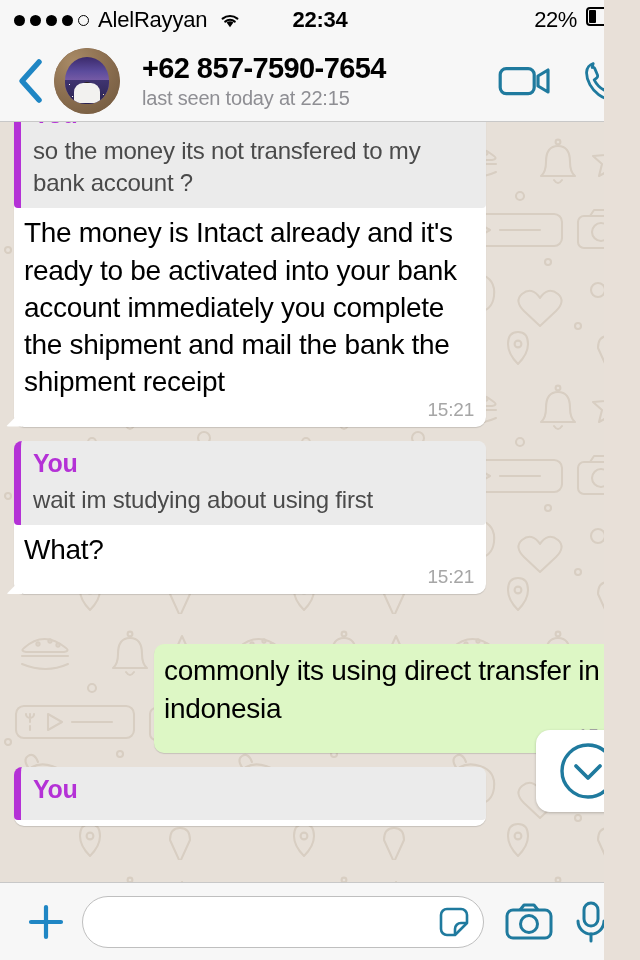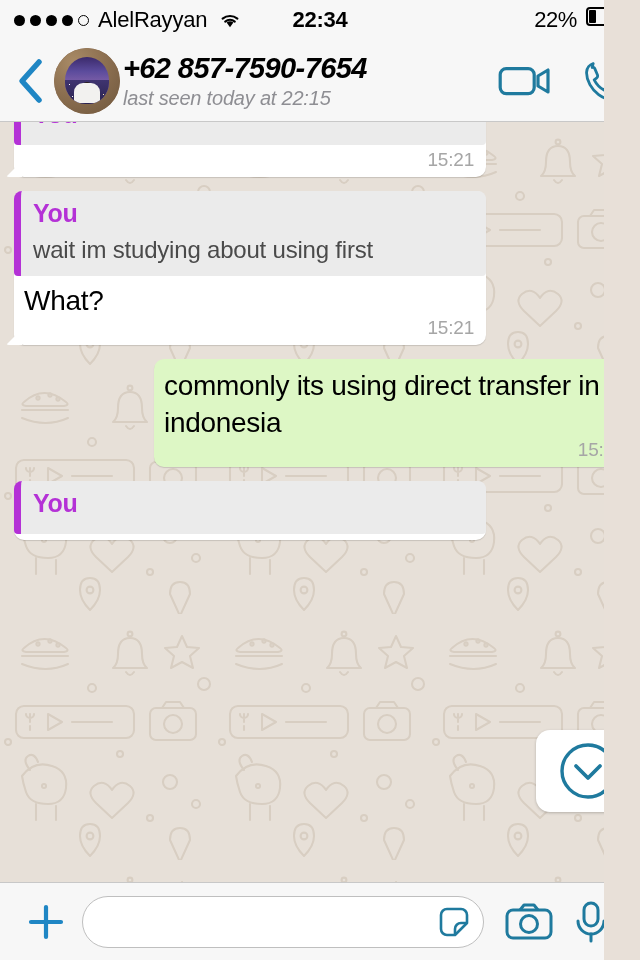--- a/index.html
+++ b/index.html
@@ -97,21 +97,21 @@
   .avatar .person-head {
     position: absolute; left: 50%; bottom: 21%;
     width: 12px; height: 12px; margin-left: -6px;
     border-radius: 50%; background: #2b2118;
   }
   .avatar .person-body {
     position: absolute; left: 50%; bottom: 2%;
     width: 26px; height: 20px; margin-left: -13px;
     border-radius: 9px 9px 3px 3px; background: #f2f1ef;
   }
-  .htext { margin-left: 3px; flex: 1 1 auto; min-width: 0; font-style: italic; }
+  .htext { margin-left: 22px; flex: 1 1 auto; min-width: 0; }
   .hname {
     font-size: 29px; font-weight: bold; color: #000;
     letter-spacing: -0.6px; white-space: nowrap;
   }
   .hsub {
     font-size: 20px; color: #8e8e93; margin-top: 2px;
     letter-spacing: -0.2px; white-space: nowrap;
   }
   .hactions { display: flex; align-items: center; gap: 28px; flex: 0 0 auto; }
   .hact { display: flex; align-items: center; justify-content: center; }
@@ -378,36 +378,38 @@
       </defs>
       <rect width="640" height="760" fill="#e7e0d8"></rect>
       <rect width="640" height="760" fill="url(#doodles)"></rect>
     </svg>
 
     <div class="msgs" id="msgs">
         <div class="row in">
           <div class="bubble in tail" style="width: 472px;">
             <div class="quote">
               <div class="quote-author">You</div>
+              <div class="quote-text">so the money its not transfered to my bank account ?</div>
             </div>
+            <div class="body-text">The money is Intact already and it's ready to be activated into your bank account immediately you complete the shipment and mail the bank the shipment receipt</div>
             <div class="meta">15:21</div>
           </div>
         </div>
         <div class="row in">
           <div class="bubble in tail" style="width: 472px;">
             <div class="quote">
               <div class="quote-author">You</div>
               <div class="quote-text">wait im studying about using first</div>
             </div>
             <div class="body-text">What?</div>
             <div class="meta">15:21</div>
           </div>
         </div>
         <div class="row out" style="padding-right: 14px;">
-          <div class="bubble out tail" style="width: 472px;">
+          <div class="bubble out tail" style="width: 472px; margin-top: 36px;">
             <div class="body-text">commonly its using direct transfer in indonesia</div>
             <div class="meta">15:2</div>
           </div>
         </div>
         <div class="row in">
           <div class="bubble in" style="width: 472px; padding-bottom: 0px;">
             <div class="quote">
               <div class="quote-author">You</div>
             </div>
           </div>

